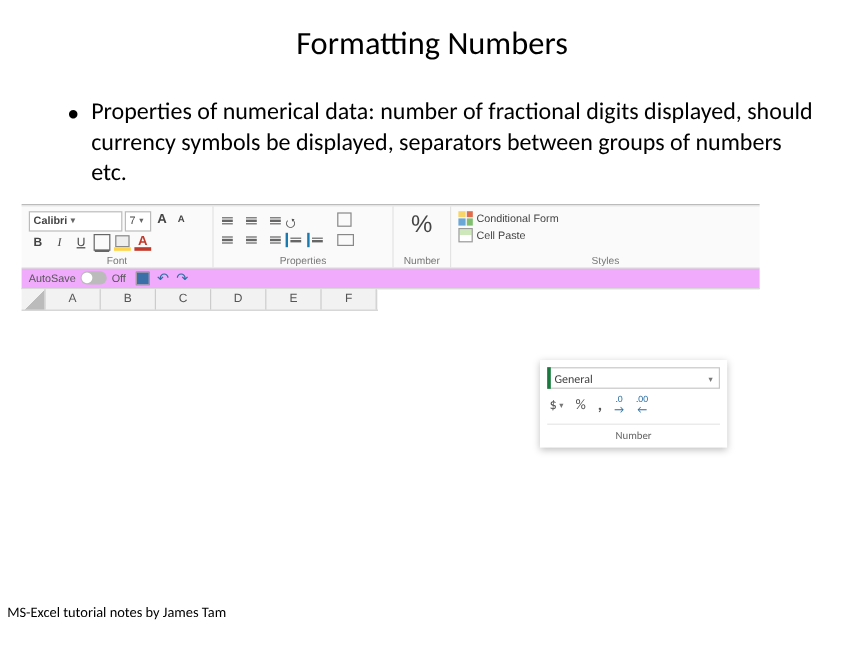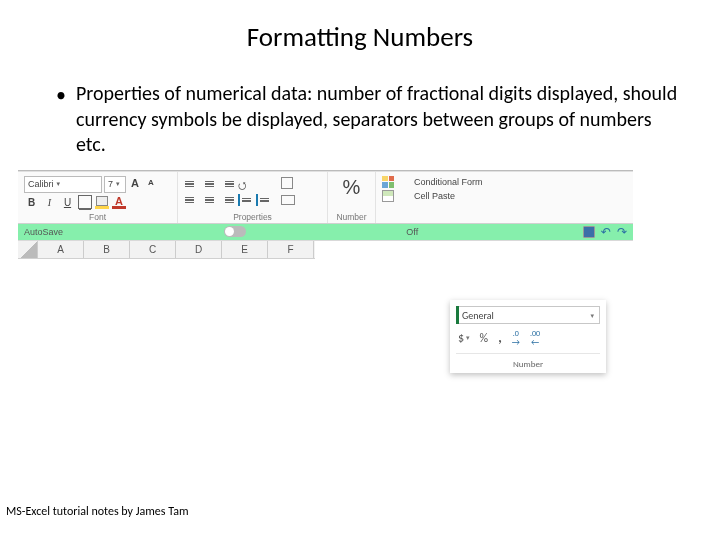--- a/index.html
+++ b/index.html
@@ -98,21 +98,21 @@
   
   .font-sel {
     display:flex; gap:2px;
   }
   .combo {
     height: 17px; border: 1px solid #bbb; background: #fff;
     display: flex; align-items: center; padding: 0 3px; font-size: 9px; color:#444;
     position: relative;
   }
   .combo .caret { margin-left: 3px; font-size: 7px; color: #666; }
-  .font-name { width: 78px; }
+  .font-name { width: 78px; font-weight: bold; }
   .font-size { width: 22px; }
   .sizer { width: 14px; height: 14px; display:flex; align-items:center; justify-content:center;
            border:1px solid transparent; font-weight:bold; }
   .sizer.small { font-size:8px; } .sizer.big { font-size:11px; }
   .row2 { display:flex; gap:3px; align-items:center; margin-top:2px; }
   .fmtbtn {
     width: 15px; height: 15px; display:flex; align-items:center; justify-content:center;
     font-size: 10px; color:#444;
   }
   .fmtbtn.bold { font-weight:bold; }
@@ -143,36 +143,36 @@
   }
   .wrap-ico { width:12px;height:12px;border:1px solid #888;position:relative; }
   .merge-ico { width:14px;height:10px;border:1px solid #888;position:relative; }
 
   
   .num-group .g-body { flex-direction: column; align-items: center; }
   .pct-big { font-size: 20px; color:#444; }
 
   
   .styles-col { display:flex; flex-direction:column; gap:2px; }
-  .style-row { display:flex; align-items:center; gap:20px; font-size:9px; color:#444; }
+  .style-row { display:flex; align-items:center; gap:3px; font-size:9px; color:#444; }
   .cf-ico { width:12px;height:12px; display:grid; grid-template-columns:1fr 1fr; grid-template-rows:1fr 1fr; gap:1px; }
   .cf-ico span:nth-child(1){background:#f8d568;} .cf-ico span:nth-child(2){background:#e06c4c;}
   .cf-ico span:nth-child(3){background:#6aa6d6;} .cf-ico span:nth-child(4){background:#7fbf6f;}
   .tbl-ico { width:12px;height:12px; border:1px solid #5f8fb0;
     background: linear-gradient(#5f8fb0 33%, transparent 33%),
                 repeating-linear-gradient(90deg,#5f8fb0 0 1px,transparent 1px 4px),
                 repeating-linear-gradient(0deg,#5f8fb0 0 1px,transparent 1px 4px); }
   .cell-ico { width:12px;height:12px; border:1px solid #999;
     background:linear-gradient(#cfe8bb 50%,#fff 50%); }
 
   
   .autosave {
     display:flex; align-items:center; gap:4px;
-    background:#86efac; border-bottom:1px solid #d9d9d9;
-    padding:2px 6px; font-size:9px; color:#555;justify-content:space-between;
+    background:#f0abfc; border-bottom:1px solid #d9d9d9;
+    padding:2px 6px; font-size:9px; color:#555;
   }
   .toggle {
     width:22px;height:11px;border-radius:6px;background:#bbb;position:relative;
   }
   .toggle::after {
     content:""; position:absolute; left:1px; top:1px; width:9px;height:9px;
     border-radius:50%; background:#fff;
   }
   .qat { display:flex; gap:6px; margin-left:4px; }
   .qicon { width:12px;height:12px; border:1px solid #999; background:#fff; }
@@ -363,20 +363,21 @@
               <span></span>
               <span></span>
             </div>
           <span>Conditional Form</span>
         </div>
         <div class="style-row">
           <div class="cell-ico"></div>
           <span>Cell Paste</span>
         </div>
       </div>
+      <div class="group-label">Styles</div>
     </div>
   </div>
 
   <div class="autosave">
     <span>AutoSave</span>
     <div class="toggle"></div>
     <span>Off</span>
     <div class="qat">
       <div class="qicon save-i"></div>
       <span class="undo">↶</span>

